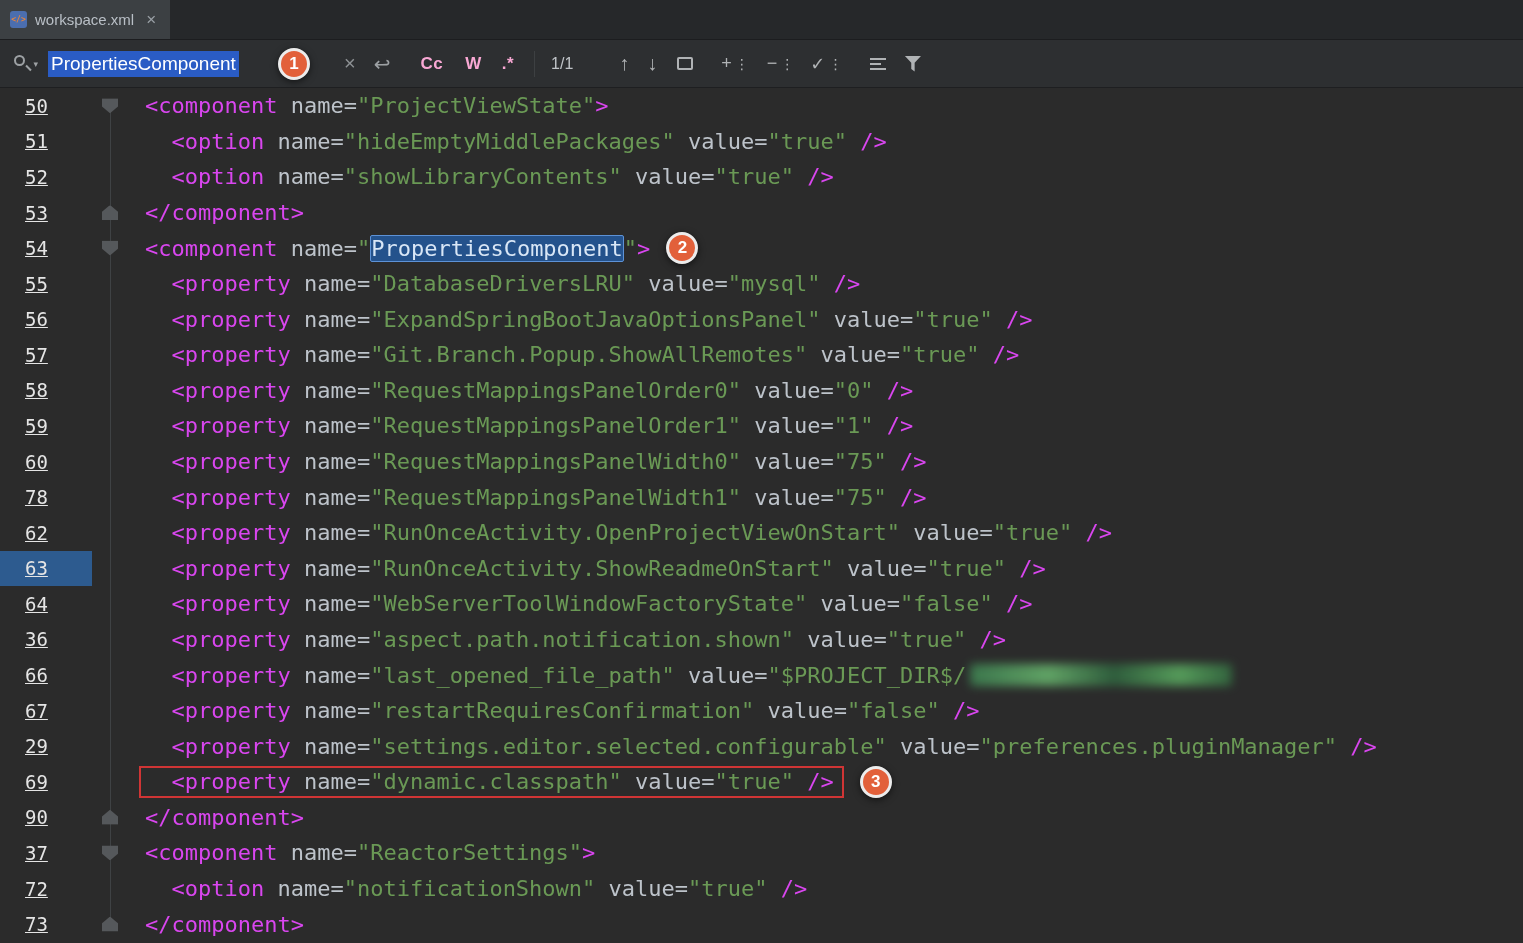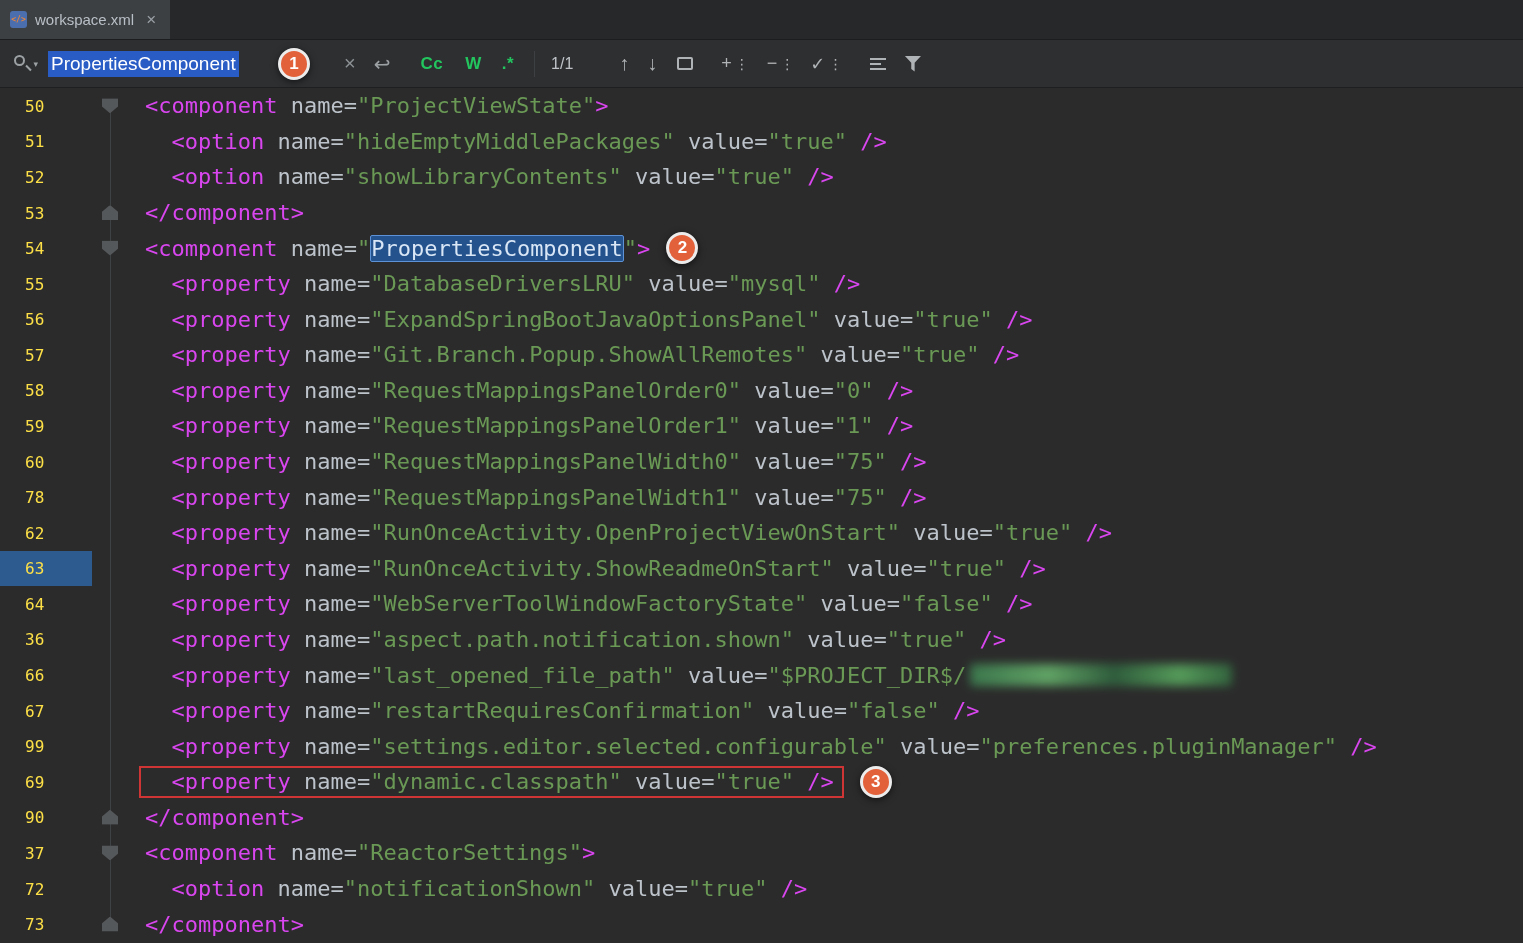--- a/index.html
+++ b/index.html
@@ -18,21 +18,21 @@
   .magnifier { margin-left:12px; position:relative; width:26px; height:22px; }
   .mag-circle { position:absolute; left:2px; top:2px; width:11px; height:11px; border:2px solid #9da1a4; border-radius:50%; }
   .mag-handle { position:absolute; left:13px; top:14px; width:7px; height:2px; background:#9da1a4; transform:rotate(45deg); }
   .mag-chev { position:absolute; right:0; top:6px; font-size:9px; color:#9da1a4; }
   .query { margin-left:10px; font-size:19px; height:28px; display:flex; align-items:center; min-width:210px; cursor:text; }
   .query .sel { background:#2a5cc5; color:#ffffff; padding:2px 3px; }
   .badge { display:inline-flex; align-items:center; justify-content:center; width:32px; height:32px; border-radius:50%; background:#e2603a; border:3px solid #ececec; color:#fff; font:700 17px "Liberation Sans",sans-serif; box-shadow:0 2px 7px rgba(0,0,0,.55); flex:0 0 auto; }
   .badge-search { margin-left:20px; }
   .b-clear { margin-left:34px; font-size:20px; color:#8d9194; }
   .b-newline { margin-left:18px; font-size:20px; color:#9da1a4; }
-  .b-txt { font-size:17px; font-weight:600; color:#22c55e; letter-spacing:.5px; }
+  .b-txt { font-size:17px; font-weight:600; color:#f9a8d4; letter-spacing:.5px; }
   .b-case { margin-left:30px; }
   .b-words { margin-left:22px; }
   .b-regex { margin-left:20px; }
   .divider { width:1px; height:26px; background:#3d4042; margin-left:20px; }
   .count { margin-left:16px; font-size:16px; color:#bfc3c7; }
   .b-prev { margin-left:46px; font-size:20px; }
   .b-next { margin-left:18px; font-size:20px; }
   .b-insel { margin-left:20px; }
   .insel-box { width:16px; height:13px; border:2px solid #b0b3b5; border-radius:2px; }
   .combo { gap:3px; }
@@ -46,21 +46,21 @@
   .b-lines i:nth-child(1){ width:16px; } .b-lines i:nth-child(2){ width:11px; } .b-lines i:nth-child(3){ width:16px; }
   .b-filter { margin-left:18px; }
   .funnel { width:17px; height:16px; background:#b0b3b5; clip-path:polygon(0 0,100% 0,60% 46%,60% 100%,40% 84%,40% 46%); }
 
   
   .editor { position:relative; height:854px; background:#2b2b2b; font-family:"DejaVu Sans Mono",monospace; }
   .fold-rail { position:absolute; left:110px; top:18px; width:1px; height:818px; background:#3f4244; }
   .code-line { height:35.58px; display:flex; align-items:center; position:relative; }
   .gutter { flex:0 0 145px; height:100%; position:relative; }
   .gutter-hl { position:absolute; left:0; top:0; bottom:0; width:92px; background:#2d5b8f; }
-  .lnum { position:absolute; left:25px; top:50%; transform:translateY(-50%); font-size:16px; color:#fde047; }
+  .lnum { position:absolute; left:25px; top:50%; transform:translateY(-50%); font-size:19px; color:#e5e5e5;text-decoration:underline; }
   .fold { position:absolute; left:102px; top:50%; transform:translateY(-50%); width:16px; height:15px; background:#55585b; z-index:1; }
   .fold.start { clip-path:polygon(0 0,100% 0,100% 55%,50% 100%,0 55%); }
   .fold.end   { clip-path:polygon(50% 0,100% 45%,100% 100%,0 100%,0 45%); }
   .code-text { white-space:pre; font-size:22px; display:flex; align-items:center; }
   .tk-tag { color:#d946ef; }
   .tk-attr { color:#bdc3ca; }
   .tk-str { color:#6a9955; }
   .tk-match { background:#24528c; border:1px solid #5d92d6; border-radius:2px; color:#d8e6f6; }
   .tk-redact { display:inline-block; width:262px; height:22px; margin-left:4px; border-radius:3px;
                background:linear-gradient(90deg,#3c7a4e,#63a868 30%,#2f5f3d 55%,#57a05c 80%,#33663f);
@@ -232,21 +232,21 @@
       <div class="code-text"><span class="tk-tag">  &lt;property </span><span class="tk-attr">name=</span><span class="tk-str">"last_opened_file_path"</span><span class="tk-attr"> value=</span><span class="tk-str">"$PROJECT_DIR$/</span><span class="tk-redact"></span></div>
     </div>
     <div class="code-line">
       <div class="gutter">
         <span class="lnum">67</span>
       </div>
       <div class="code-text"><span class="tk-tag">  &lt;property </span><span class="tk-attr">name=</span><span class="tk-str">"restartRequiresConfirmation"</span><span class="tk-attr"> value=</span><span class="tk-str">"false"</span><span class="tk-tag"> /&gt;</span></div>
     </div>
     <div class="code-line">
       <div class="gutter">
-        <span class="lnum">99</span>
+        <span class="lnum">29</span>
       </div>
       <div class="code-text"><span class="tk-tag">  &lt;property </span><span class="tk-attr">name=</span><span class="tk-str">"settings.editor.selected.configurable"</span><span class="tk-attr"> value=</span><span class="tk-str">"preferences.pluginManager"</span><span class="tk-tag"> /&gt;</span></div>
     </div>
     <div class="code-line">
       <div class="gutter">
         <span class="lnum">69</span>
       </div>
       <div class="code-text"><span class="redbox"><span class="tk-tag">  &lt;property </span><span class="tk-attr">name=</span><span class="tk-str">"dynamic.classpath"</span><span class="tk-attr"> value=</span><span class="tk-str">"true"</span><span class="tk-tag"> /&gt;</span></span><span class="badge">3</span></div>
     </div>
     <div class="code-line">

